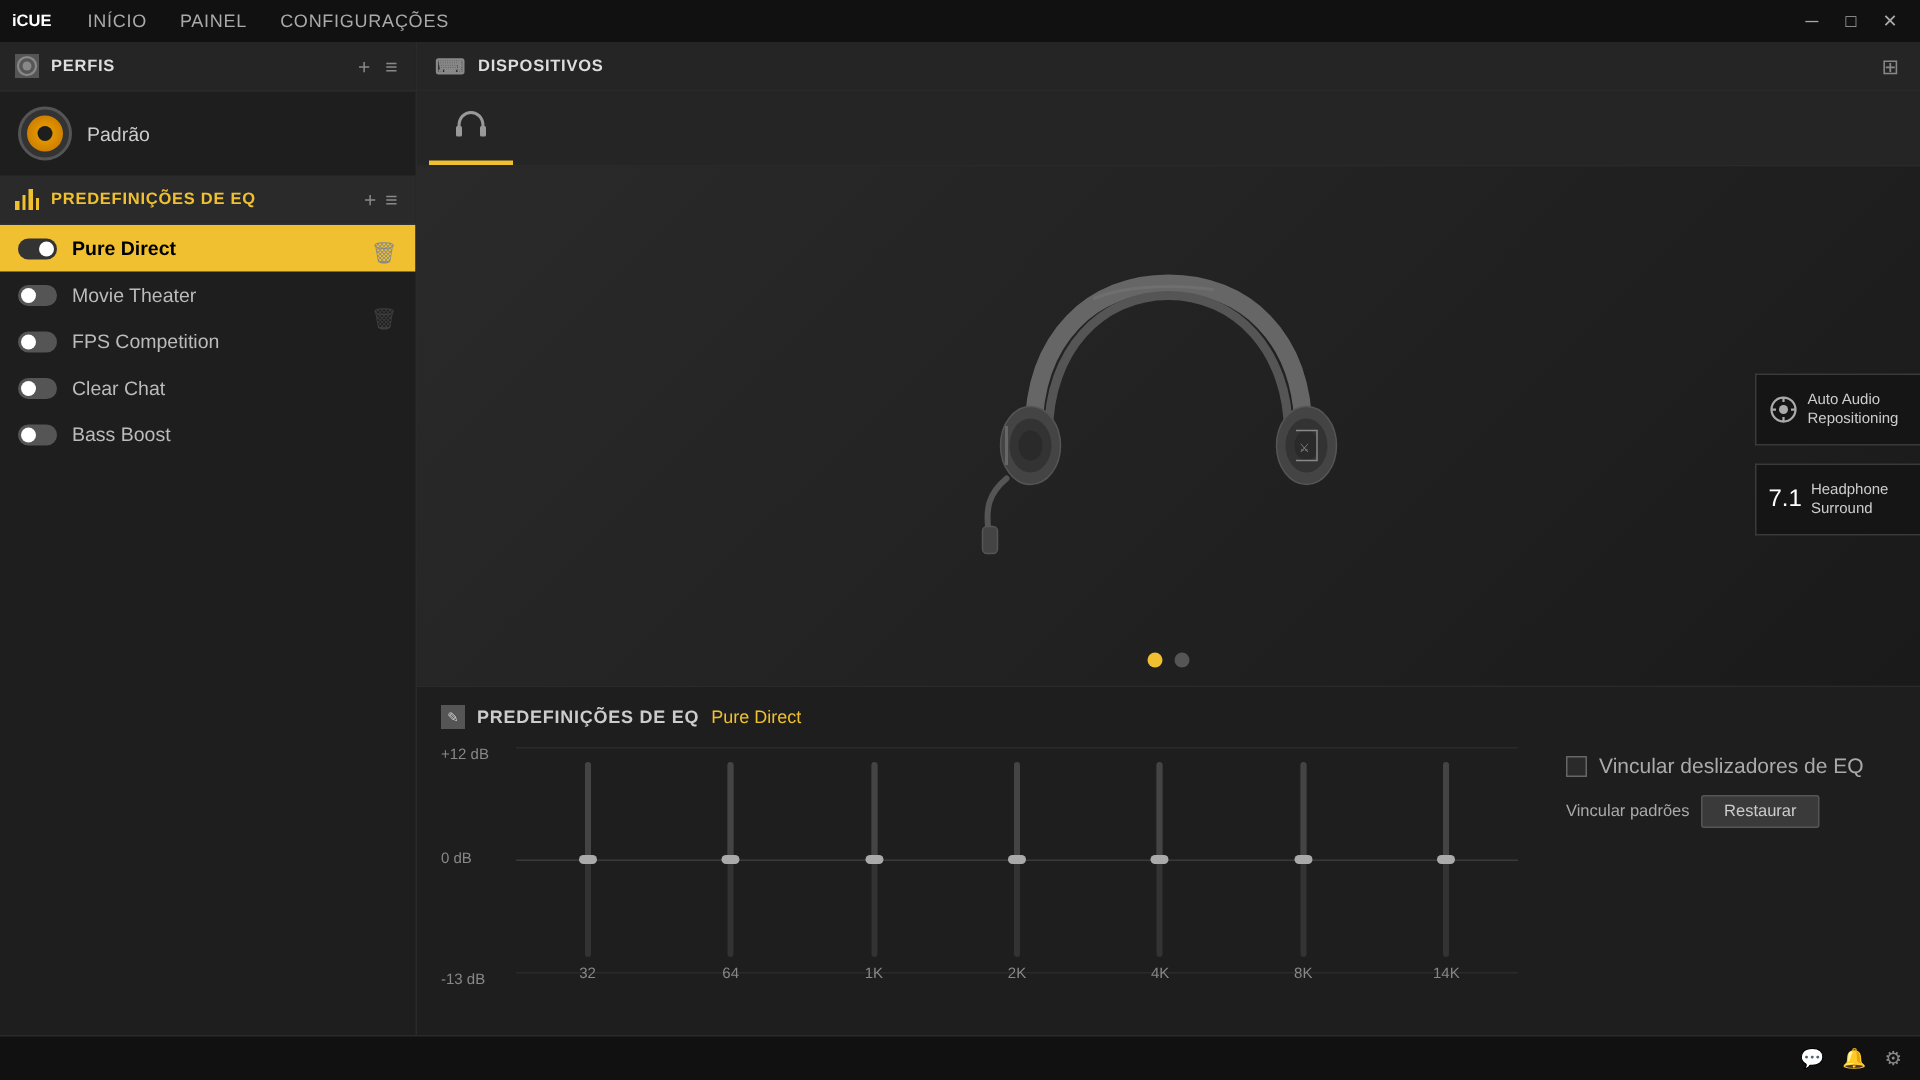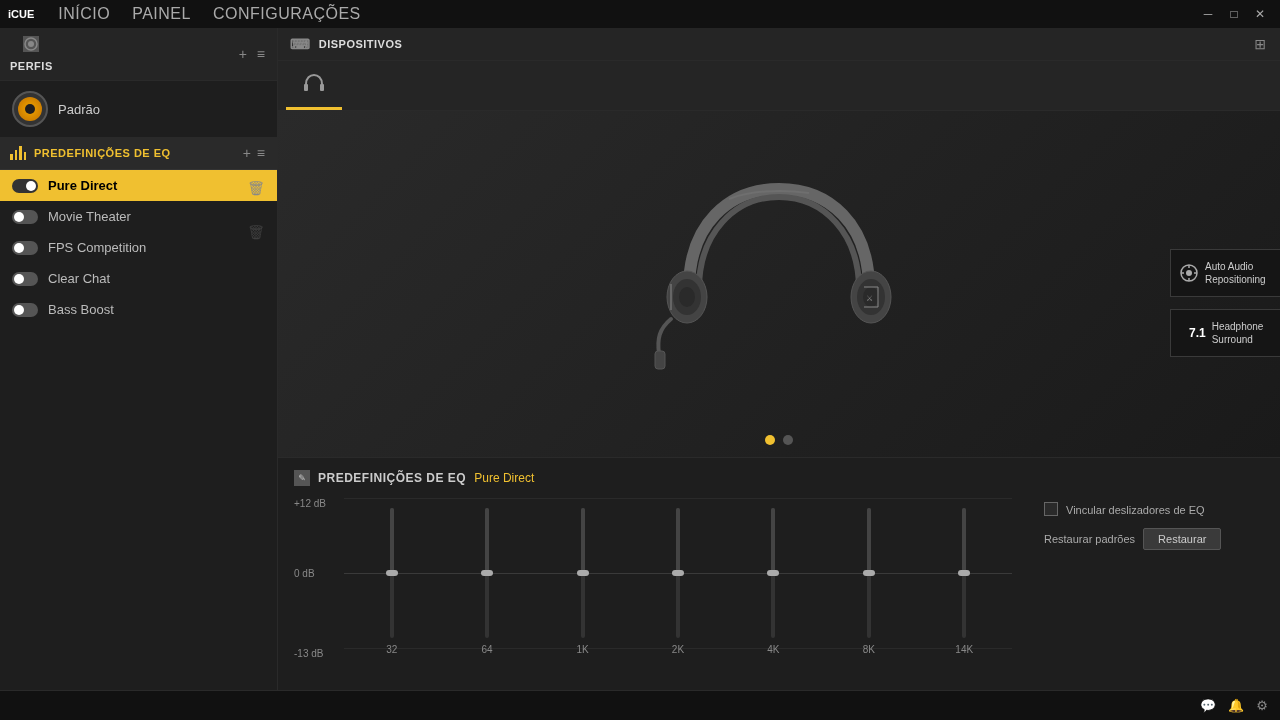--- a/index.html
+++ b/index.html
@@ -30,21 +30,21 @@
     .app-logo {
       color: #fff;
       font-size: 11px;
       font-weight: bold;
       margin-right: 12px;
     }
     .title-btn {
       background: none;
       border: none;
       color: #aaa;
-      font-size: 16px;
+      font-size: 12px;
       padding: 4px 10px;
       cursor: pointer;
       text-transform: uppercase;
       letter-spacing: 0.5px;
     }
     .window-controls {
       display: flex;
       align-items: center;
       gap: 2px;
     }
@@ -87,21 +87,20 @@
       border-bottom: 1px solid #2a2a2a;
     }
     .section-title {
       display: flex;
       align-items: center;
       gap: 8px;
       font-size: 11px;
       font-weight: bold;
       color: #ddd;
       letter-spacing: 0.5px;
-      flex-direction: column;
     }
     .section-icon {
       width: 16px;
       height: 16px;
       background: #555;
       display: flex;
       align-items: center;
       justify-content: center;
       font-size: 9px;
     }
@@ -379,24 +378,23 @@
       padding: 10px 8px;
       cursor: pointer;
       display: flex;
       align-items: center;
       gap: 6px;
       font-size: 10px;
       width: 110px;
     }
 
     .surround-num {
-      font-size: 12px;
+      font-size: 16px;
       color: #fff;
-      font-weight: bold;
-      margin-left: 10px;
+      font-weight: normal;
     }
 
     
     .eq-bottom {
       background: #1e1e1e;
       border-top: 1px solid #2a2a2a;
       padding: 12px 16px;
     }
     .eq-bottom-header {
       display: flex;
@@ -487,21 +485,21 @@
       width: 220px;
       display: flex;
       flex-direction: column;
       gap: 12px;
       padding-top: 4px;
     }
     .eq-link-row {
       display: flex;
       align-items: flex-end;
       gap: 8px;
-      font-size: 11px;
+      font-size: 14px;
       color: #aaa;
     }
     .checkbox {
       width: 14px;
       height: 14px;
       border: 1px solid #666;
       background: #2a2a2a;
       cursor: pointer;
     }
     .eq-restore-row {
@@ -810,21 +808,21 @@
             </div>
           </div>
         </div>
 
         <div class="eq-right-controls">
           <div class="eq-link-row">
             <div class="checkbox"></div>
             <span>Vincular deslizadores de EQ</span>
           </div>
           <div class="eq-restore-row">
-            <span>Restaurar padrões</span>
+            <span>Vincular padrões</span>
             <button class="restore-btn">Restaurar</button>
           </div>
         </div>
 
       </div>
     </div>
 
   </div>
 </div>
 

